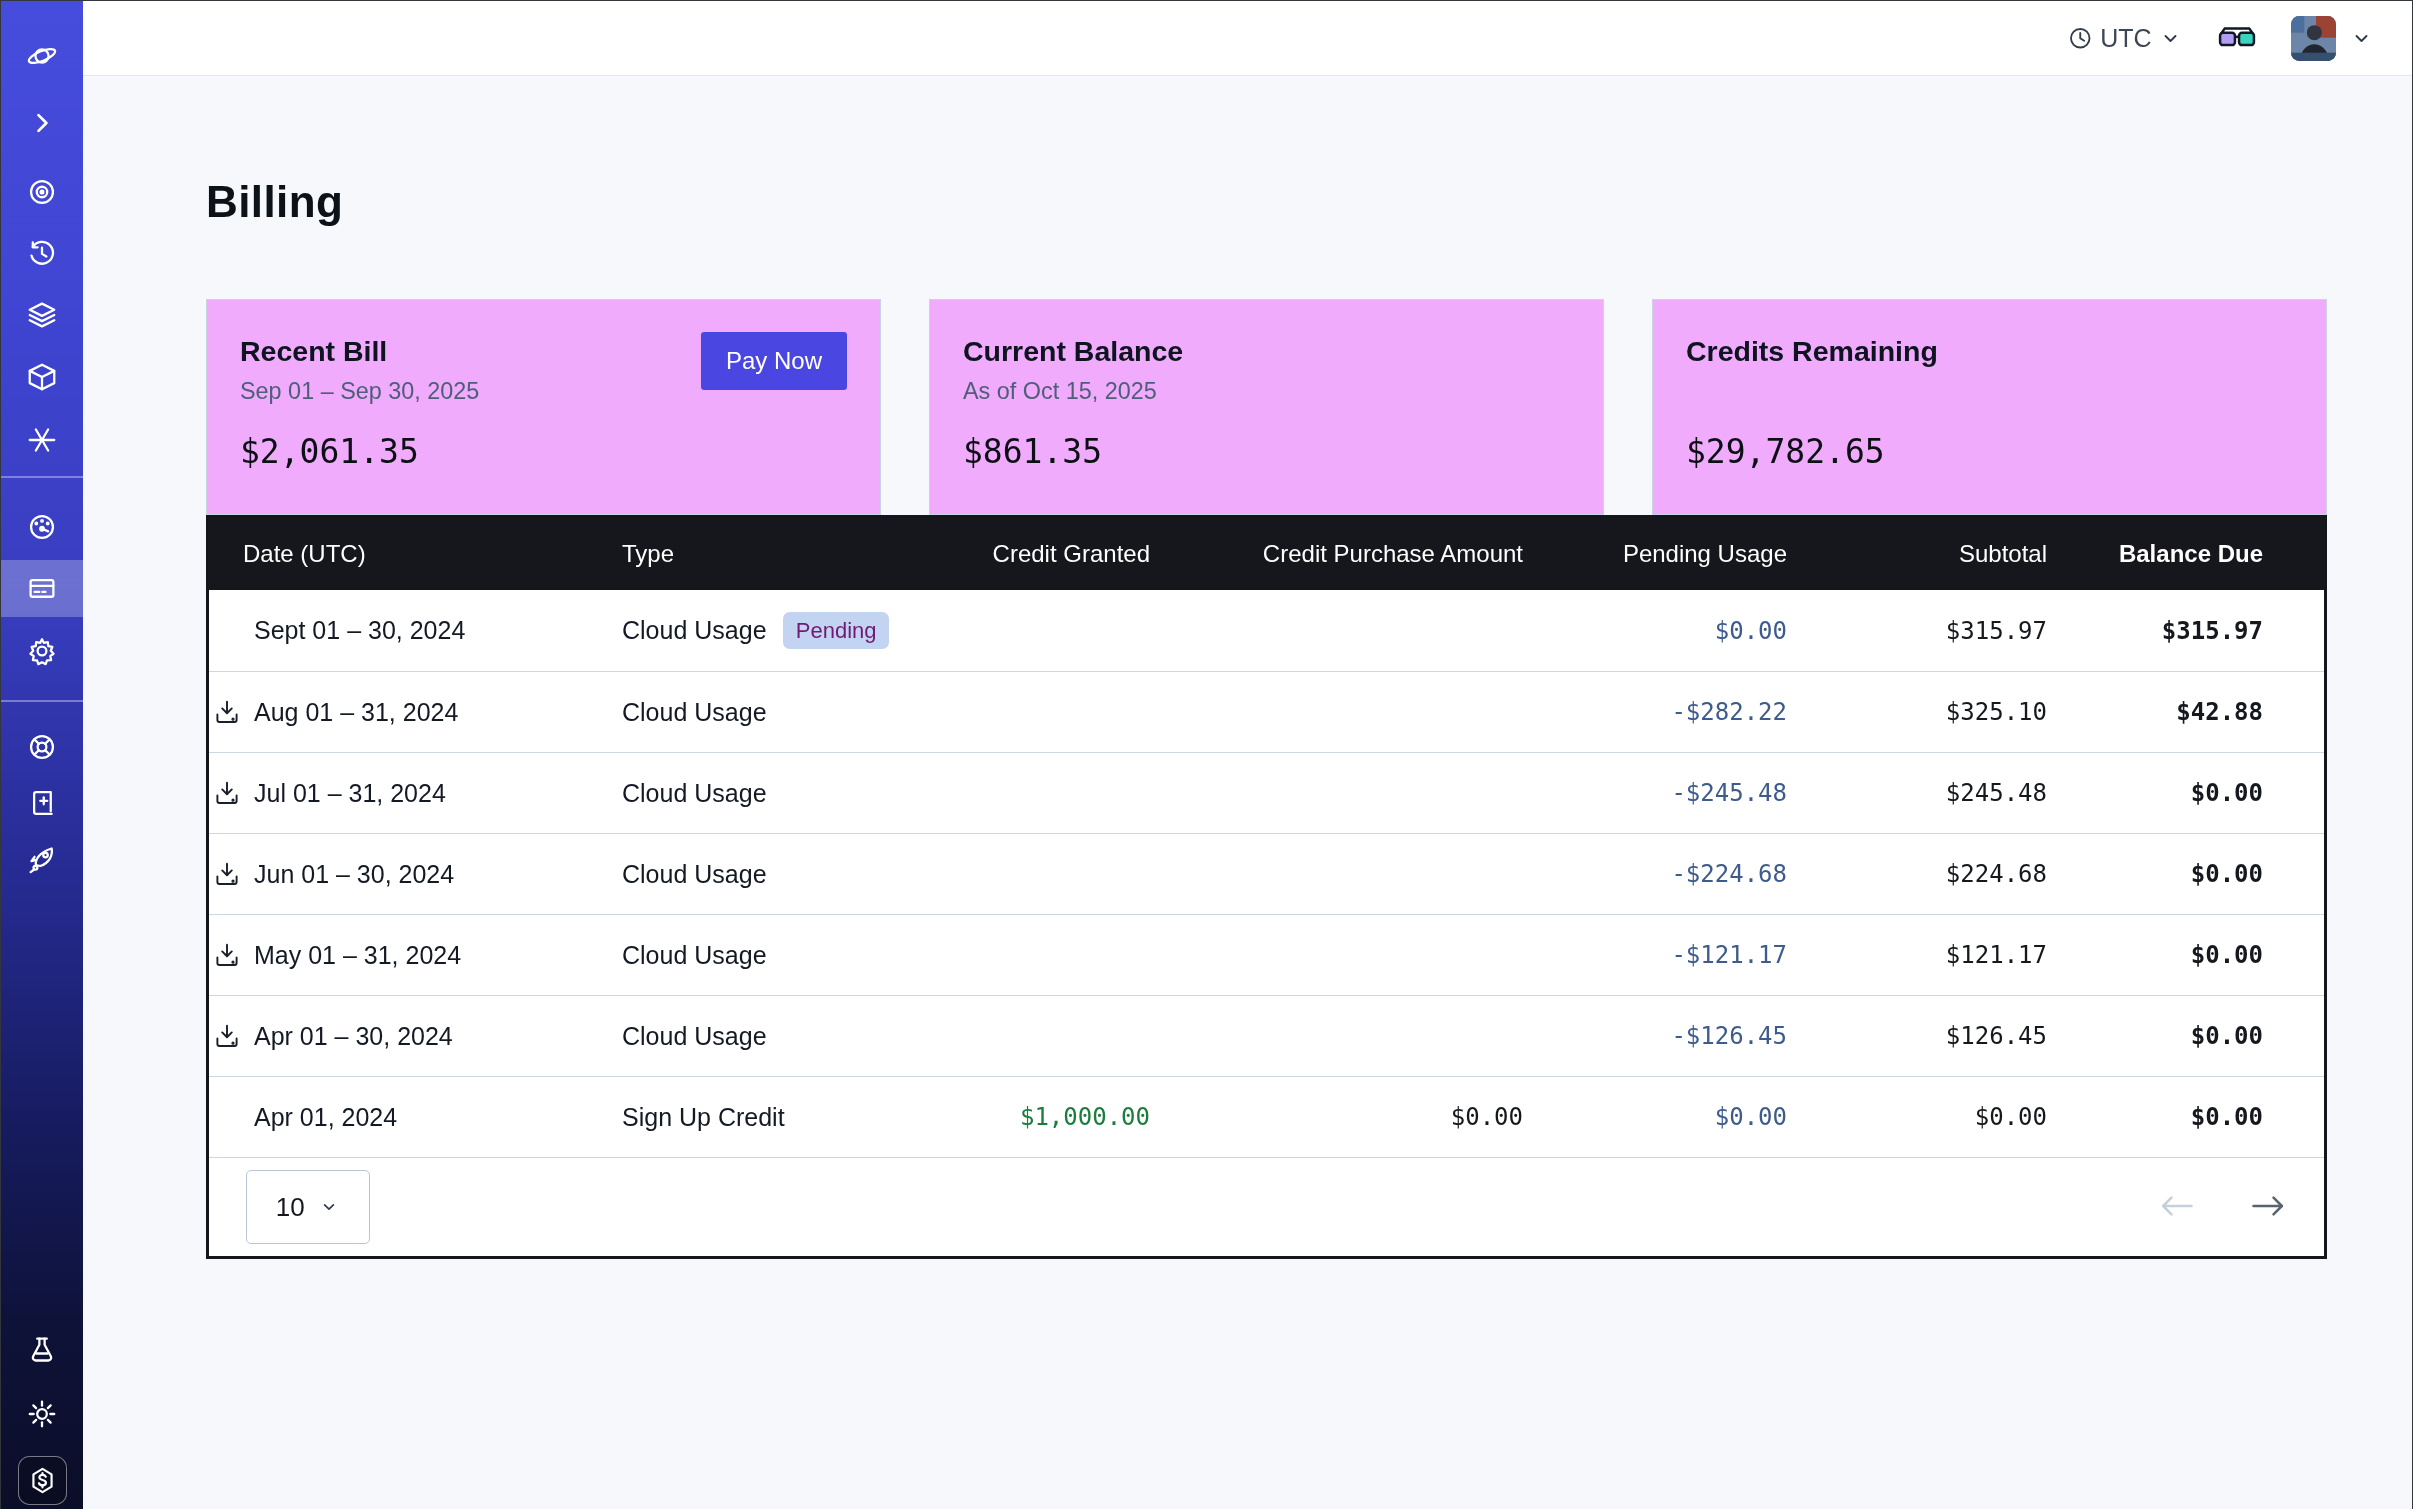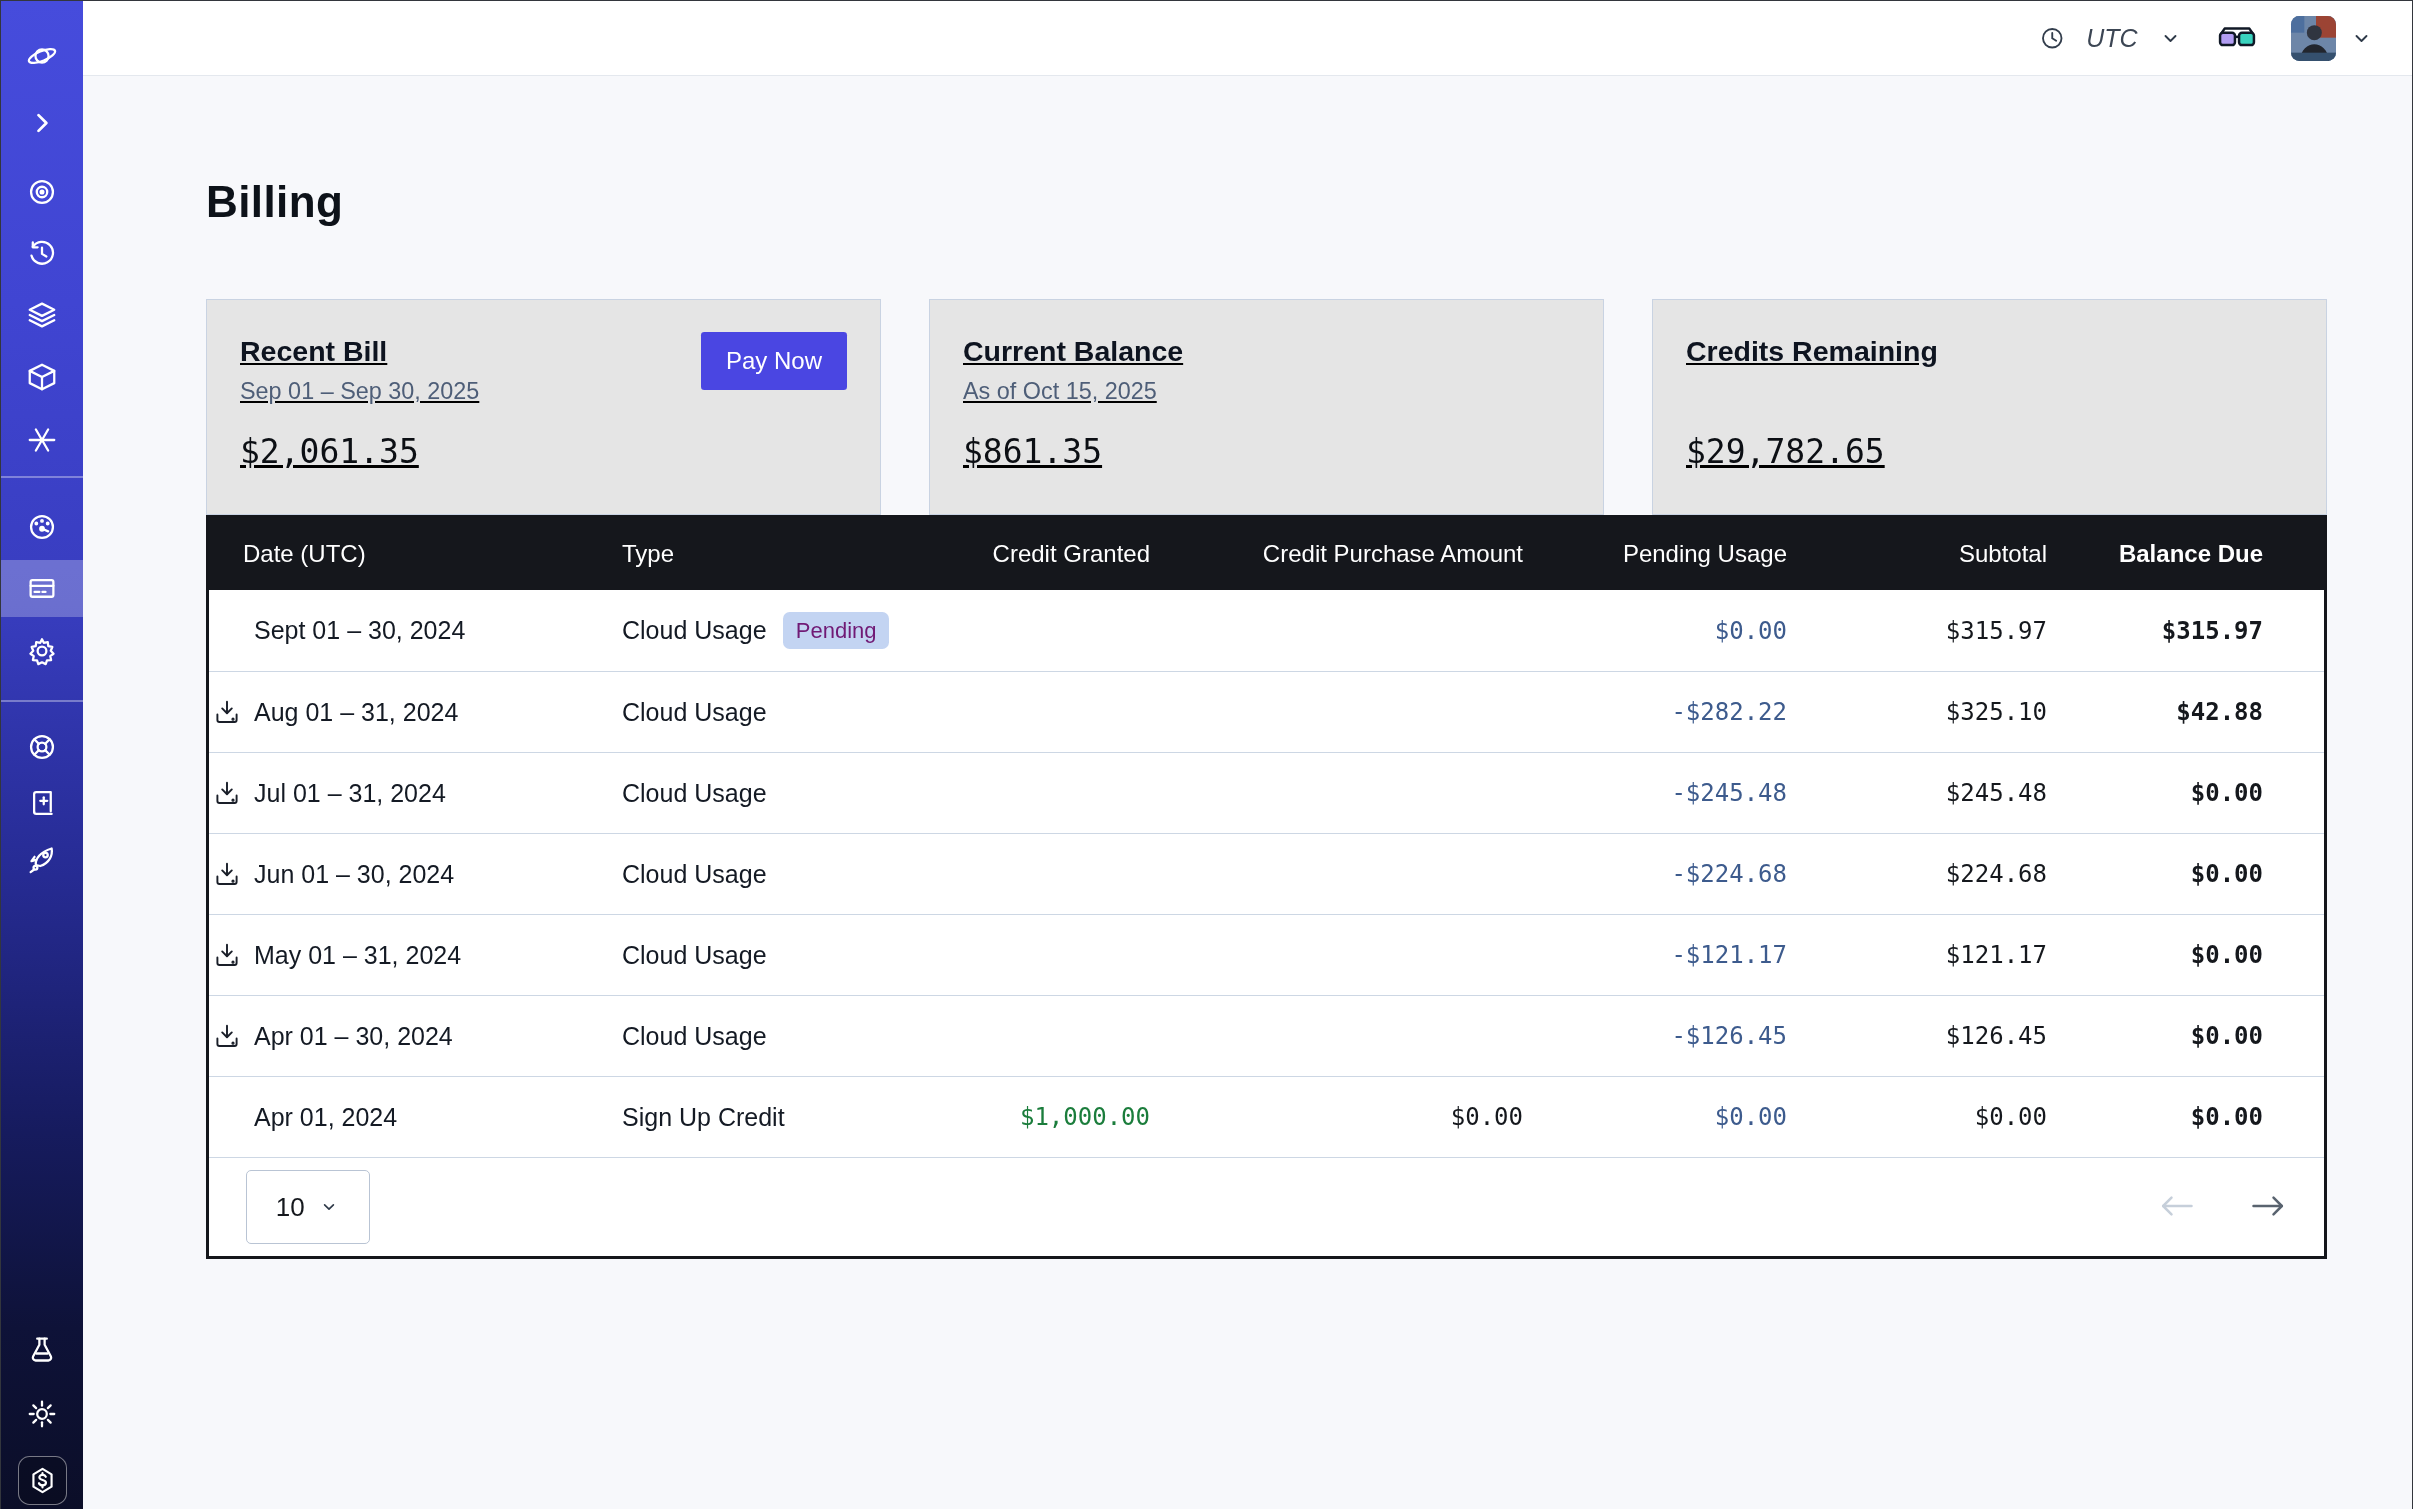--- a/index.html
+++ b/index.html
@@ -19,35 +19,35 @@
   .active-band { position:absolute; left:0; width:82px; top:559px; height:57px; background:rgba(255,255,255,0.26); }
   .coin-btn { position:absolute; left:16.7px; top:1455px; width:49px; height:49px; border-radius:11.7px;
               border:1.7px solid rgba(255,255,255,0.45); background:rgba(8,10,26,0.45);
               display:flex; align-items:center; justify-content:center; cursor:pointer; }
   .coin-btn svg { width:33px; height:33px; stroke:#fff; fill:none; stroke-width:2.6; stroke-linecap:round; stroke-linejoin:round; }
 
   
   .topbar { position:absolute; left:82px; top:0; right:0; height:75px; background:#fff;
             border-bottom:1.7px solid #e4e8ee; display:flex; align-items:center;
             justify-content:flex-end; padding-right:38px; gap:35px; }
-  .tz { display:flex; align-items:center; gap:20px; cursor:pointer;font-style:italic; }
+  .tz { display:flex; align-items:center; gap:6px; cursor:pointer; }
   .tz svg.clock { width:28.5px; height:28.5px; stroke:#323d4c; fill:none; stroke-width:2.6; stroke-linecap:round; }
   .tz .tz-label { font-size:25px; color:#3c4654; }
   .chev { width:25px; height:25px; stroke:#2f3a49; fill:none; stroke-width:3; stroke-linecap:round; stroke-linejoin:round; }
   .goggles { cursor:pointer; display:flex; align-items:center; }
   .usermenu { display:flex; align-items:center; gap:13.4px; cursor:pointer; }
   .avatar { width:45px; height:45px; border-radius:8.4px; overflow:hidden; background:#6d86a8; }
 
   
   .main { position:absolute; left:82px; top:77px; right:0; bottom:0; background:#f7f8fb; }
   .content { margin-left:123px; width:2121px; }
   .page-title { padding-top:99px; font-size:44px; font-weight:700; color:#0d1219; letter-spacing:0.4px; }
 
   .cards { margin-top:72px; display:grid; grid-template-columns:repeat(3,1fr); gap:48px; }
-  .card { position:relative; background:#e5e5e5; border:1.7px solid #c9d3e2; height:216px; padding:35px 33px;text-decoration:underline; }
+  .card { position:relative; background:#f0abfc; border:1.7px solid #c9d3e2; height:216px; padding:35px 33px; }
   .card-title { font-size:28.5px; font-weight:700; color:#0e1420; }
   .card-sub { margin-top:10px; height:28.5px; font-size:23.4px; color:#4e5e78; }
   .card-amount { margin-top:25px; font-family:"DejaVu Sans Mono", monospace; font-size:33px; color:#0c0f14; }
   .paynow { position:absolute; top:32px; right:33px; background:#4a46e2; color:#fff; border:none;
             font-family:"Liberation Sans", sans-serif; font-size:24px; padding:15px 25px; border-radius:3.3px; cursor:pointer; }
 
   .tabs { margin-top:47px; display:flex; gap:54px; border-bottom:2.5px solid #c9d3e2; }
   .tab { font-size:25px; color:#1c2430; padding:0 3.3px 20px 3.3px; position:relative; cursor:pointer; }
   .tab.active { color:#4742da; }
   .tab.active::after { content:""; position:absolute; left:0; right:0; bottom:-2.5px; height:4.2px; background:#443fd6; }

